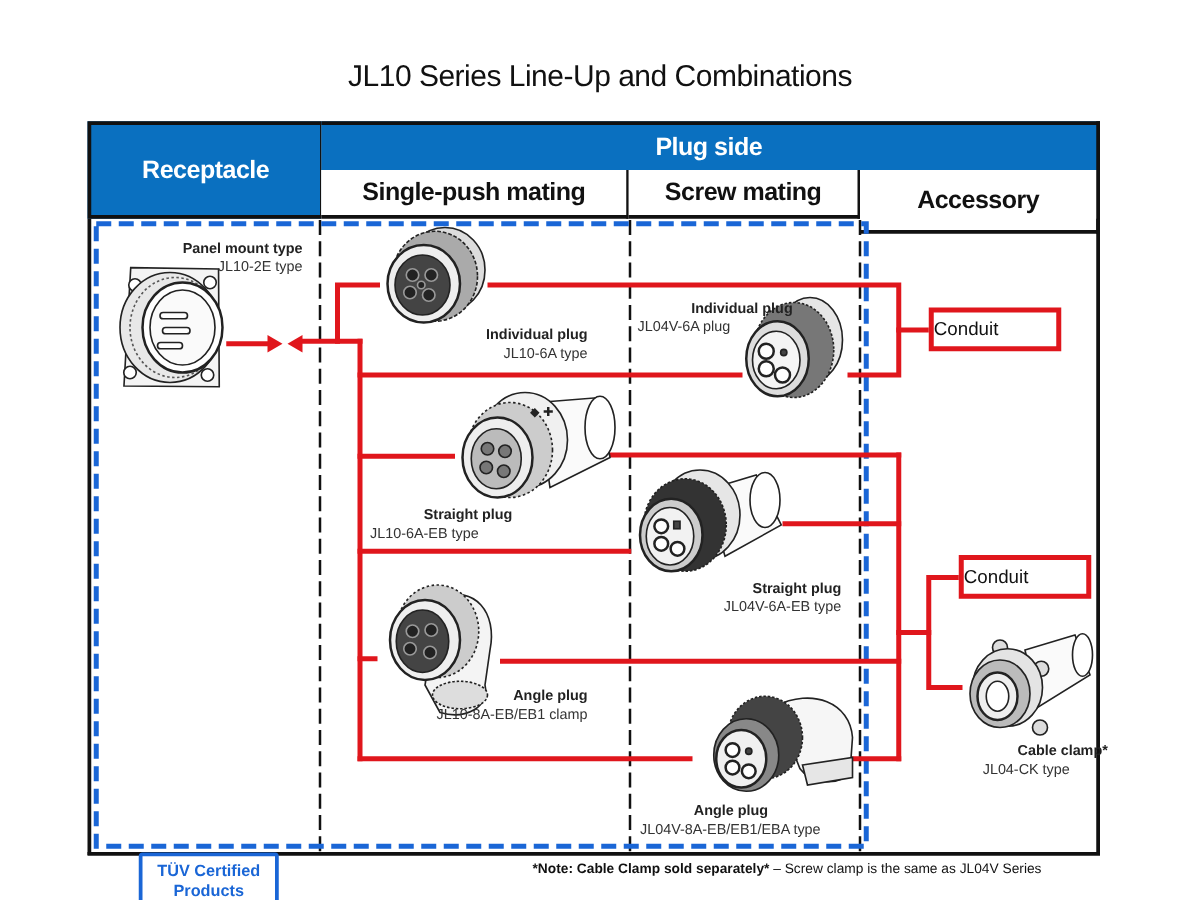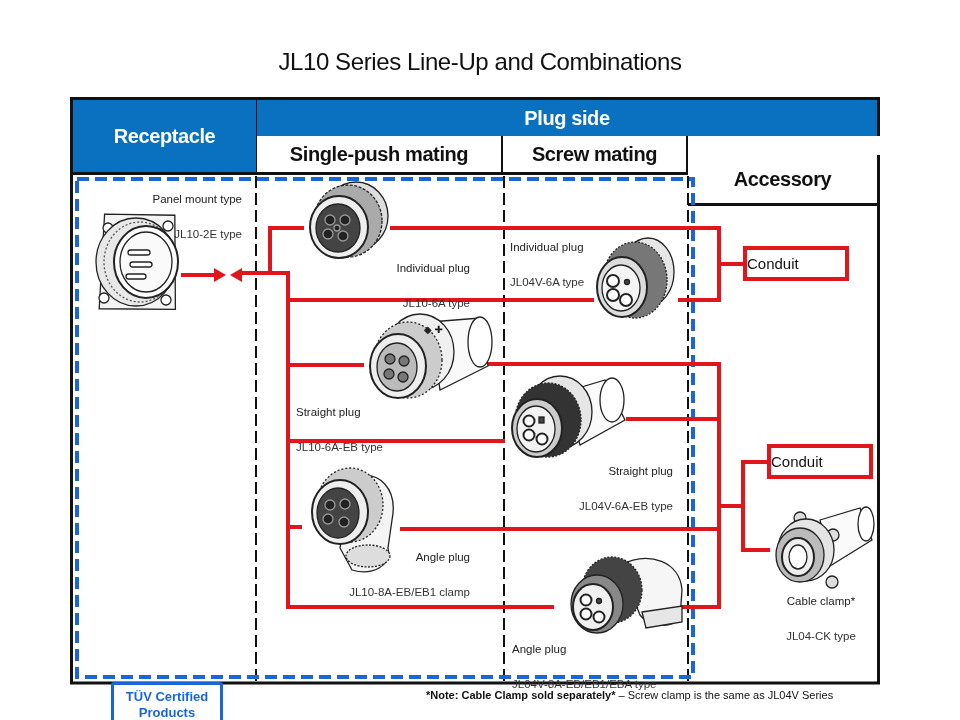--- a/index.html
+++ b/index.html
@@ -3,22 +3,22 @@
 <meta charset="utf-8">
 <style>
   html,body{margin:0;padding:0;background:#fff;}
   #stage{position:relative;width:960px;height:720px;overflow:hidden;background:#fff;font-family:"Liberation Sans",sans-serif;color:#111;}
   .abs{position:absolute;}
   #title{left:0;width:960px;top:48px;text-align:center;font-weight:normal;font-size:24px;letter-spacing:-0.4px;color:#111;}
   .hcell{position:absolute;display:flex;align-items:center;justify-content:center;font-weight:bold;font-size:20px;letter-spacing:-0.4px;box-sizing:border-box;}
   .blue{background:#0a70c0;color:#fff;}
   .white{background:#fff;color:#111;}
   .lbl{position:absolute;font-size:11.5px;line-height:15px;white-space:nowrap;color:#222;}
-  .lbl .nm{font-weight:normal;color:#222;display:block;}
-  .lbl .md{display:block;color:#333;margin-top:20px;}
+  .lbl .nm{font-weight:bold;color:#222;display:block;margin-left:43px;}
+  .lbl .md{display:block;color:#333;}
   .right{text-align:right;}
   .center{text-align:center;}
   .conduit{position:absolute;box-sizing:border-box;border:4px solid #e0161c;background:#fff;display:flex;align-items:center;justify-content:flex-start;font-size:15px;color:#111;}
   #tuv{left:111px;top:634px;width:112px;height:46px;box-sizing:border-box;border:3px solid #1a66d6;border-radius:3px;background:#fff;color:#1a66d6;font-weight:bold;font-size:13px;line-height:16px;text-align:center;display:flex;flex-direction:column;justify-content:center;margin-top:48px;}
   #note{left:426px;top:689px;font-size:11px;white-space:nowrap;color:#111;}
   #note b{font-weight:bold;}
   svg{position:absolute;left:0;top:0;}
 </style>
 </head>
 <body>
@@ -32,21 +32,21 @@
   </div>
   <div class="hcell blue" style="left:70px;top:97px;width:187px;height:78px;border:3px solid #111;border-right:1px solid #111;">
     <span>Receptacle</span>
   </div>
   <div class="hcell white" style="left:257px;top:136px;width:246px;height:39px;border-bottom:3px solid #111;border-right:2px solid #111;">
     <span>Single-push mating</span>
   </div>
   <div class="hcell white" style="left:503px;top:136px;width:185px;height:39px;border-bottom:3px solid #111;border-right:2px solid #111;">
     <span>Screw mating</span>
   </div>
-  <div class="hcell white" style="left:688px;top:136px;width:192px;height:51px;border-bottom:3px solid #111;border-right:3px solid #111;margin-top:19px;">
+  <div class="hcell white" style="left:688px;top:136px;width:192px;height:51px;border-bottom:3px solid #111;border-right:3px solid #111;">
     <span>Accessory</span>
   </div>
 
   <svg width="960" height="720">
 
     <line x1="71.5" y1="175" x2="71.5" y2="684" stroke="#111" stroke-width="3"></line>
     <line x1="878.5" y1="175" x2="878.5" y2="684" stroke="#111" stroke-width="3"></line>
     <line x1="70" y1="683" x2="880" y2="683" stroke="#111" stroke-width="3"></line>
     <line x1="256" y1="176" x2="256" y2="682" stroke="#111" stroke-width="2" stroke-dasharray="12,5"></line>
     <line x1="504" y1="176" x2="504" y2="682" stroke="#111" stroke-width="2" stroke-dasharray="12,5"></line>
@@ -186,21 +186,21 @@
     <span class="md">JL10-2E  type</span>
   </div>
 
   <div class="lbl right" style="right:490px;top:261px;">
     <span class="nm">Individual plug</span>
     <span class="md">JL10-6A  type</span>
   </div>
 
   <div class="lbl" style="left:510px;top:240px;">
     <span class="nm">Individual plug</span>
-    <span class="md">JL04V-6A  type</span>
+    <span class="md">JL04V-6A  plug</span>
   </div>
 
   <div class="lbl" style="left:296px;top:405px;">
     <span class="nm">Straight plug</span>
     <span class="md">JL10-6A-EB  type</span>
   </div>
 
   <div class="lbl right" style="right:287px;top:464px;">
     <span class="nm">Straight plug</span>
     <span class="md">JL04V-6A-EB  type</span>

